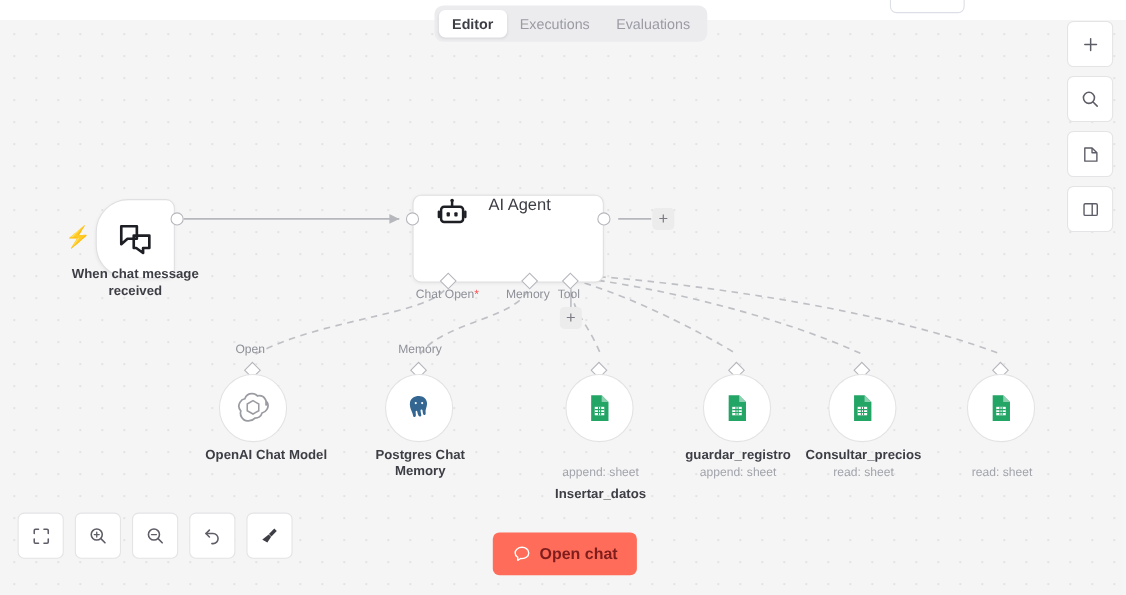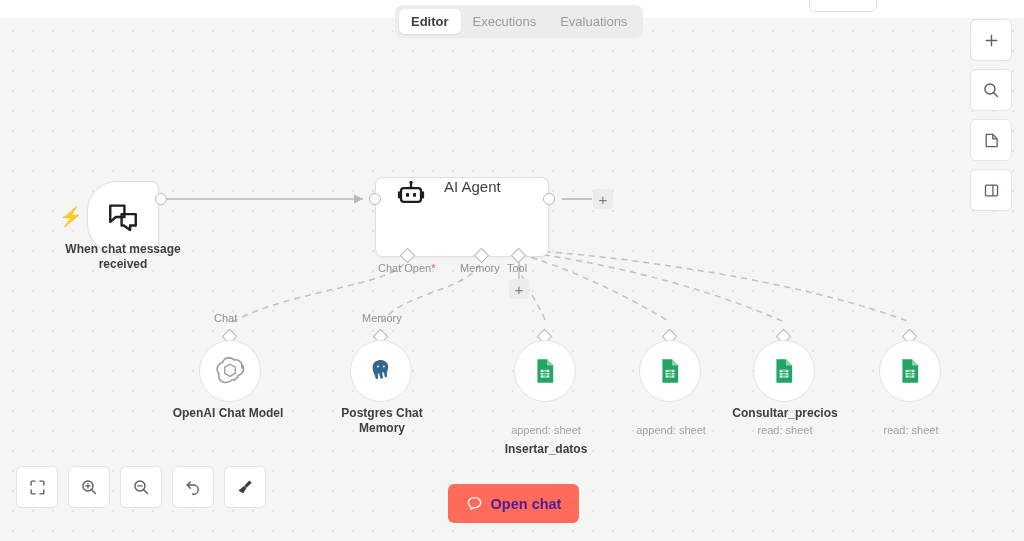--- a/index.html
+++ b/index.html
@@ -232,21 +232,21 @@
   }
 
   
   .open-chat {
     position: absolute;
     left: 448px; top: 484px;
     width: 131px; height: 39px;
     background: #ff6d5a;
     border: none;
     border-radius: 6px;
-    color: #4c1d95;
+    color: #7f1d1d;
     font-size: 14.5px;
     font-weight: 600;
     font-family: "Liberation Sans", sans-serif;
     display: flex; align-items: center; justify-content: center;
     gap: 8px;
     cursor: pointer;
     z-index: 30;
   }
 </style>
 </head>
@@ -316,29 +316,29 @@
     <div class="diamond" style="left:513px; top:232px;"></div>
 
     <div class="conn-label" style="left:378px; top:244px;">
       <span>Chat Open</span><span class="req-star">*</span>
     </div>
     <div class="conn-label" style="left:460px; top:244px;">Memory</div>
     <div class="conn-label" style="left:507px; top:244px;">Tool</div>
 
     <div class="plus-btn" style="left:509px; top:261px;">+</div>
 
-    <div class="conn-label" style="left:214px; top:294px;">Chat</div>
+    <div class="conn-label" style="left:214px; top:294px;">Open</div>
     <div class="diamond" style="left:224px; top:313px;"></div>
     <div class="circle-node" style="left:199px; top:322px;">
       <svg width="30" height="30" viewBox="0 0 24 24">
         <path d="M21.5 10.1a5.3 5.3 0 0 0-.46-4.36 5.38 5.38 0 0 0-5.8-2.58A5.32 5.32 0 0 0 11.2 1.5a5.38 5.38 0 0 0-5.13 3.72 5.33 5.33 0 0 0-3.56 2.58 5.38 5.38 0 0 0 .66 6.31 5.3 5.3 0 0 0 .46 4.36 5.38 5.38 0 0 0 5.8 2.58 5.31 5.31 0 0 0 4-1.78 5.38 5.38 0 0 0 5.14-3.73 5.33 5.33 0 0 0 3.56-2.58 5.38 5.38 0 0 0-.67-6.3z" fill="none" stroke="#9a9ca2" stroke-width="1.25"></path>
         <path d="M12 6.6l4.2 2.4v4.9L12 16.3 7.8 13.9V9z" fill="none" stroke="#9a9ca2" stroke-width="1.1"></path>
       </svg>
     </div>
-    <div class="node-label" style="left:148px; top:388px; width:160px;">OpenAI Chat Model</div>
+    <div class="node-label" style="left:162px; top:388px; width:160px;">OpenAI Chat Model</div>
 
     <div class="conn-label" style="left:362px; top:294px;">Memory</div>
     <div class="diamond" style="left:375px; top:313px;"></div>
     <div class="circle-node" style="left:350px; top:322px;">
       <svg width="28" height="28" viewBox="0 0 24 24">
         <path d="M12 2.6c-3.9 0-6.6 2-7.1 5.1-.4 2.4.3 4.6 1.2 6.6.5 1.1 1 2.2 1.2 3.4.1.8.6 1.3 1.3 1.2.6-.1.9-.6.9-1.3 0-.9-.2-1.8-.2-2.7 0-.5.2-.8.6-.8.4 0 .6.3.7.8.2 1 .4 2 .9 2.9.3.6.9.9 1.5.7.6-.2.8-.8.7-1.4-.2-1.1-.6-2.1-.6-3.2 0-.6.3-.9.8-.9.4 0 .7.3.8.9.1.9.1 1.8.4 2.6.2.6.7 1 1.3.8.6-.2.8-.7.7-1.3-.2-1.4-.1-2.8.4-4.1.5-1.4.8-2.8.6-4.3-.4-3-3-4.9-6.1-5z" fill="#336791"></path>
         <circle cx="9.4" cy="8.1" r="0.85" fill="#ffffff"></circle>
         <circle cx="14.4" cy="8.1" r="0.85" fill="#ffffff"></circle>
       </svg>
     </div>
@@ -359,20 +359,21 @@
 
     <div class="diamond" style="left:664px; top:313px;"></div>
     <div class="circle-node" style="left:639px; top:322px;">
       <svg width="28" height="28" viewBox="0 0 24 24">
         <path d="M5.5 2h8.2L19 7.3V22H5.5z" fill="#23a566"></path>
         <path d="M13.7 2L19 7.3h-5.3z" fill="#8ed1b1"></path>
         <rect x="8.3" y="11" width="7.4" height="6.6" fill="#ffffff"></rect>
         <path d="M8.3 13.2h7.4M8.3 15.4h7.4M11.2 11v6.6M12.9 11v6.6" stroke="#23a566" stroke-width="0.85"></path>
       </svg>
     </div>
+    <div class="node-label" style="left:591px; top:388px; width:160px;">guardar_registro</div>
     <div class="node-sub" style="left:591px; top:406px; width:160px;">append: sheet</div>
 
     <div class="diamond" style="left:778px; top:313px;"></div>
     <div class="circle-node" style="left:753px; top:322px;">
       <svg width="28" height="28" viewBox="0 0 24 24">
         <path d="M5.5 2h8.2L19 7.3V22H5.5z" fill="#23a566"></path>
         <path d="M13.7 2L19 7.3h-5.3z" fill="#8ed1b1"></path>
         <rect x="8.3" y="11" width="7.4" height="6.6" fill="#ffffff"></rect>
         <path d="M8.3 13.2h7.4M8.3 15.4h7.4M11.2 11v6.6M12.9 11v6.6" stroke="#23a566" stroke-width="0.85"></path>
       </svg>

